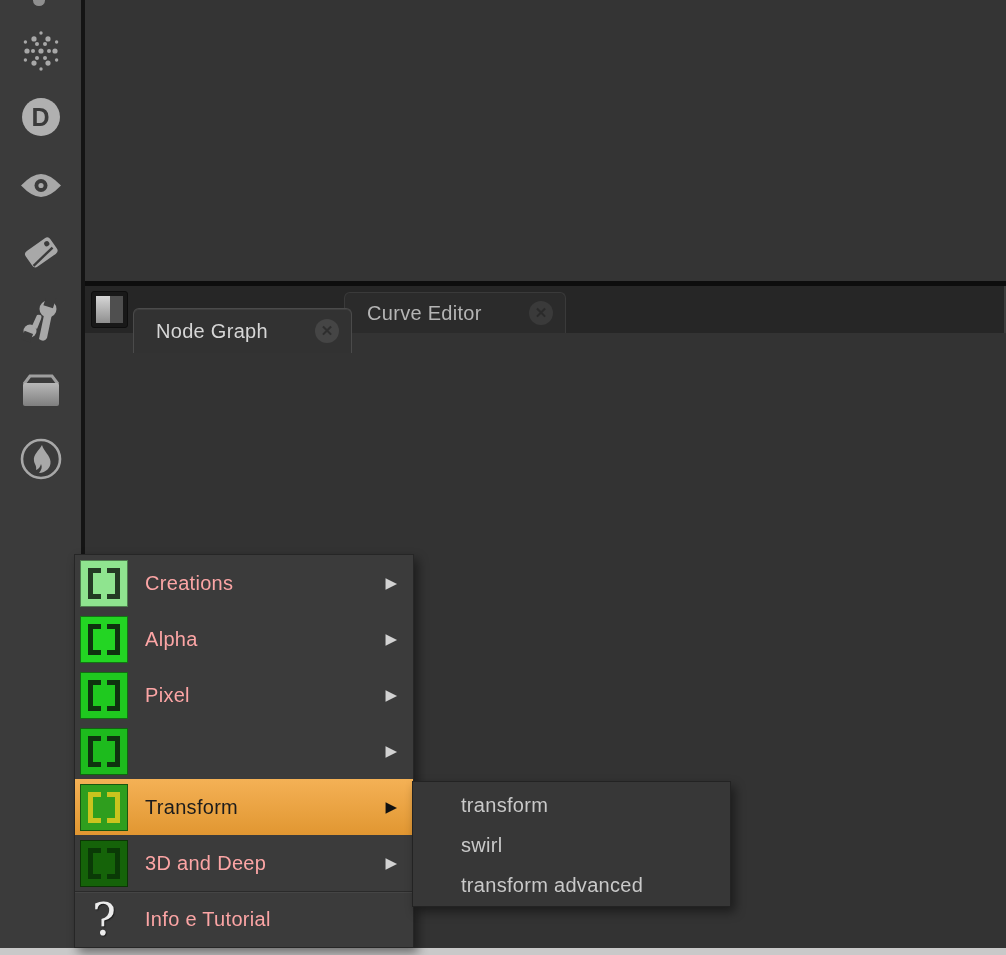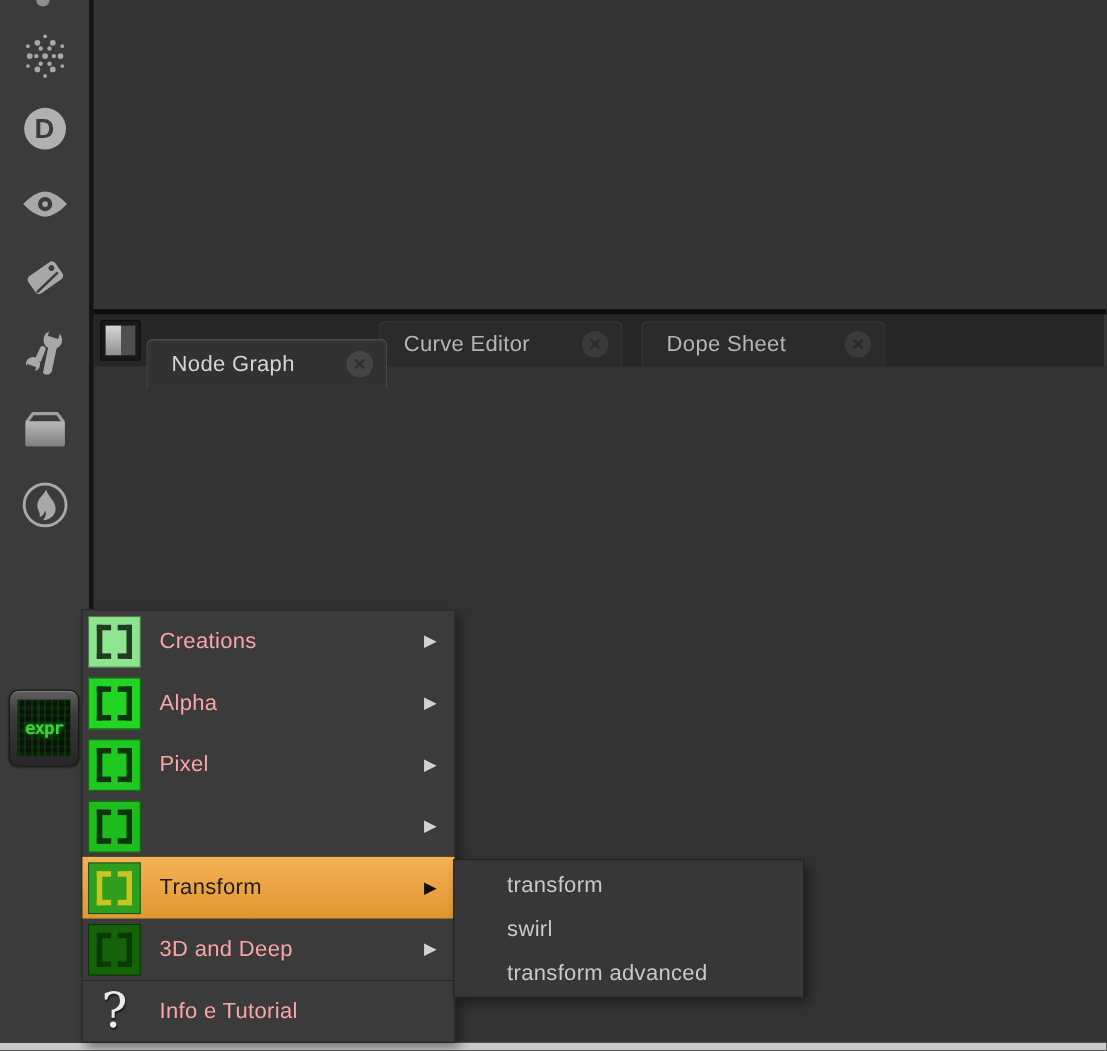--- a/index.html
+++ b/index.html
@@ -175,46 +175,37 @@
     </svg>
   </div>
 
   <div class="tool-slot" style="top:436px;" title="furnace-flame-icon">
     <svg class="icon-svg" width="46" height="46" viewBox="0 0 46 46">
       <circle cx="23" cy="23" r="19" fill="none" stroke="#a8a8a8" stroke-width="2.6"></circle>
       <path d="M24,9 C21,15 15,18 16,25 C16.5,28.5 19,30 18,34 C21,33 22.5,30.5 23,28 C24.5,31 23.5,34 21,37 C28,36.5 33,32 32.5,25.5 C32,19 26,16 24,9 Z M26,30 C27,32 26,34 24.8,35.2 C28,34 29,31 28,28.5 Z" fill="#a8a8a8"></path>
     </svg>
   </div>
 
-  <div class="expr-btn">
-    <div class="expr-screen">
-      <span class="expr-label">expr</span>
-    </div>
-  </div>
 </div>
 <div class="v-divider"></div>
 
 <div class="tabstrip">
   <div class="pane-btn">
     <div class="pane-left"></div>
     <div class="pane-right"></div>
   </div>
 
   <div class="tab active">
     <span class="tab-label">Node Graph</span>
     <span class="tab-close">✕</span>
   </div>
   <div class="tab inactive t2">
     <span class="tab-label">Curve Editor</span>
     <span class="tab-close">✕</span>
   </div>
-  <div class="tab inactive t3">
-    <span class="tab-label">Dope Sheet</span>
-    <span class="tab-close">✕</span>
-  </div>
 </div>
 
 <div class="menu">
 
   <div class="menu-item">
     <span class="bracket-icon" style="background-color: rgb(143, 228, 143); color: rgb(35, 58, 35);">
       <span class="bk l"></span>
         <span class="bk r"></span>
     </span>
     <span class="menu-label">Creations</span>

